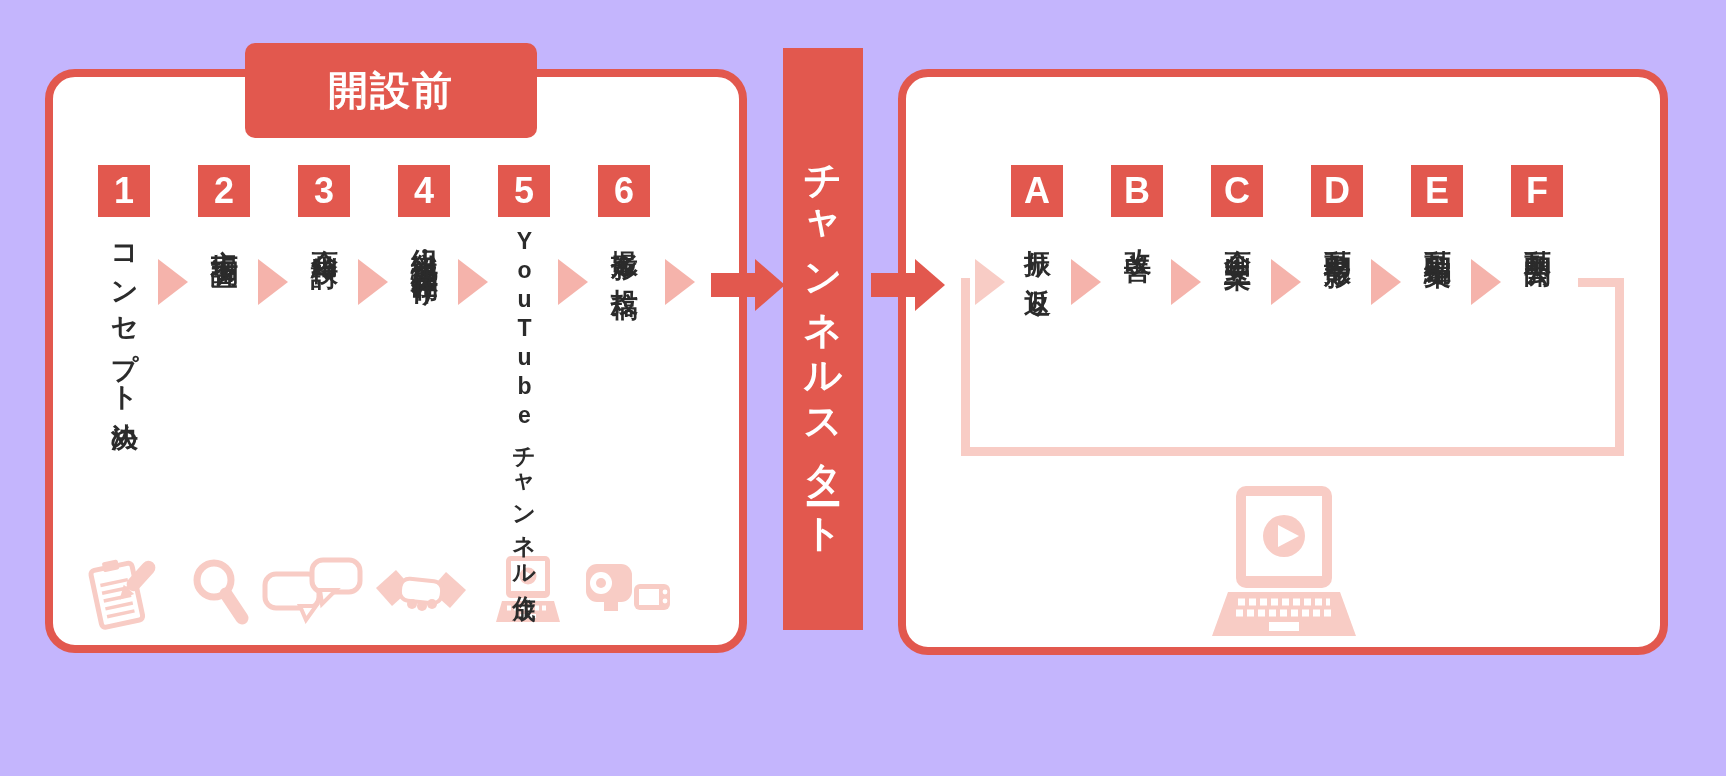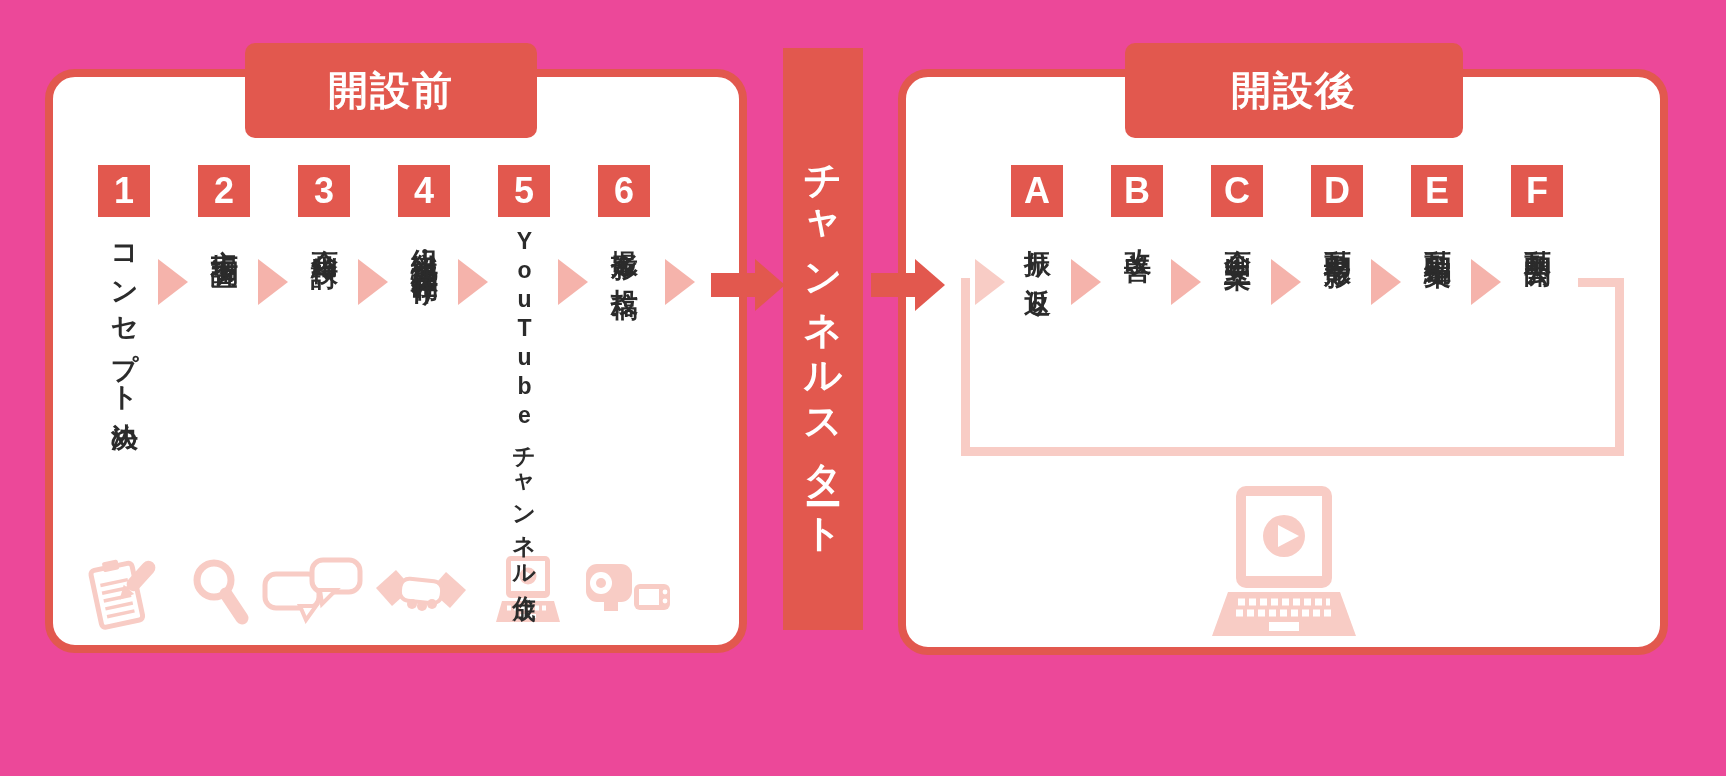--- a/index.html
+++ b/index.html
@@ -1,16 +1,16 @@
 <!DOCTYPE html>
 <html><head>
 <meta charset="utf-8">
 <style>
   html,body{margin:0;padding:0;background:#fff;}
-  .canvas{position:relative;width:1726px;height:776px;background:#ec4899;overflow:hidden;
+  .canvas{position:relative;width:1726px;height:776px;background:#c4b5fd;overflow:hidden;
           font-family:"Liberation Sans","DejaVu Sans",sans-serif;}
   
   .panel{position:absolute;border:8px solid #E2584E;border-radius:30px;background:#fff;box-sizing:border-box;z-index:1;}
   .panel-left{left:45px;top:69px;width:702px;height:584px;}
   .panel-right{left:898px;top:69px;width:770px;height:586px;}
   
   .hdr{position:absolute;top:43px;height:95px;background:#E2584E;border-radius:10px;
        display:flex;align-items:center;justify-content:center;color:#fff;font-weight:bold;
        font-size:40px;letter-spacing:2px;z-index:5;}
   .hdr-left{left:245px;width:292px;}
@@ -42,21 +42,20 @@
 </style>
 </head>
 <body>
 
 <div class="canvas">
 
   <div class="panel panel-left"></div>
   <div class="panel panel-right"></div>
 
   <div class="hdr hdr-left">開設前</div>
-  <div class="hdr hdr-right">開設後</div>
 
   <div class="step" style="left:98px">
     <div class="badge">1</div>
     <div class="vlabel">コンセプト決め</div>
   </div>
   <div class="step" style="left:198px">
     <div class="badge">2</div>
     <div class="vlabel">市場調査</div>
   </div>
   <div class="step" style="left:298px">

